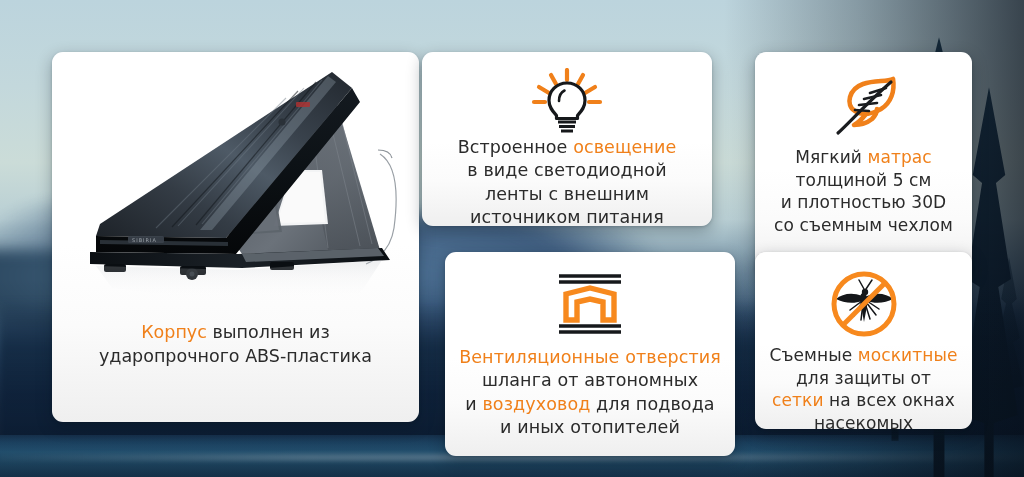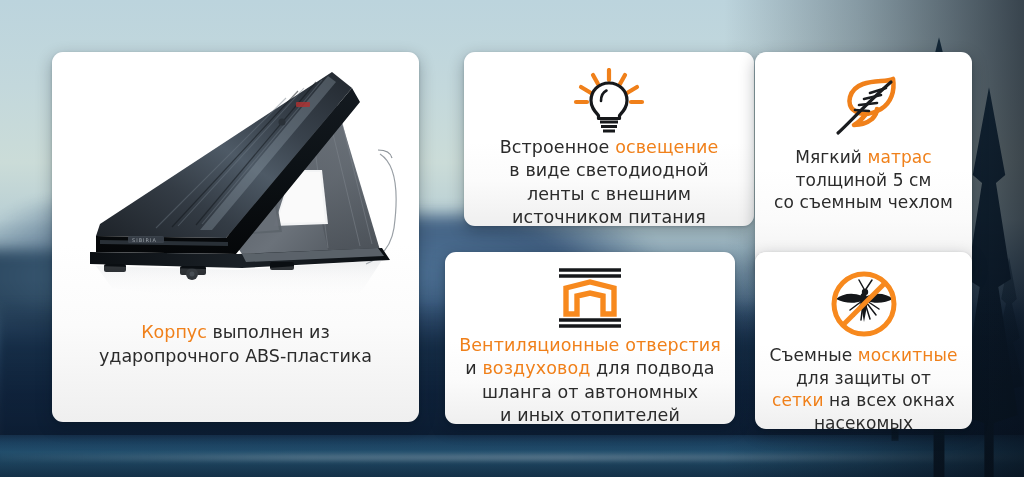--- a/index.html
+++ b/index.html
@@ -117,22 +117,22 @@
 
   
   .card {
     position: absolute;
     border-radius: 11px;
     background: linear-gradient(180deg, #ffffff 0%, #ffffff 52%, #fbfbfb 74%, #efefef 100%);
     box-shadow: 0 5px 16px rgba(6,16,28,.30), 0 1px 3px rgba(6,16,28,.18);
     overflow: hidden;
   }
   .card-big  { left: 52px;  top: 52px;  width: 367px; height: 370px; }
-  .card-mid1 { left: 464px; top: 52px;  width: 290px; height: 174px; }
-  .card-mid2 { left: 445px; top: 252px; width: 290px; height: 172px; }
+  .card-mid1 { left: 422px; top: 52px;  width: 290px; height: 174px; }
+  .card-mid2 { left: 445px; top: 252px; width: 290px; height: 204px; }
   .card-r1   { left: 755px; top: 52px;  width: 217px; height: 226px; }
   .card-r2   { left: 755px; top: 252px; width: 217px; height: 177px; }
 
   .card-inner {
     position: relative;
     width: 100%;
     height: 100%;
     display: flex;
     flex-direction: column;
     align-items: center;
@@ -351,42 +351,43 @@
             <path d="M34 30 L52 28"></path>
             <path d="M39 24 L56 20"></path>
             <path d="M45 18 L61 13"></path>
             <path d="M30 35 L44 36"></path>
           </g>
         </svg>
       </div>
       <div class="caption">
         <div><span>Мягкий </span><span class="hl">матрас</span></div>
         <div><span>толщиной 5 см</span></div>
+        <div><span>и плотностью 30D</span></div>
         <div><span>со съемным чехлом</span></div>
       </div>
     </div>
   </div>
 
   <div class="card card-mid2">
     <div class="card-inner">
       <div class="icon-wrap vent">
         <svg width="70" height="64" viewBox="0 0 70 64">
           <g stroke="#16181b" stroke-width="3.4" stroke-linecap="butt">
             <line x1="4" y1="4" x2="66" y2="4"></line>
             <line x1="4" y1="10" x2="66" y2="10"></line>
             <line x1="4" y1="54" x2="66" y2="54"></line>
             <line x1="4" y1="60" x2="66" y2="60"></line>
           </g>
           <path d="M11 48 L11 22 L35 16 L59 22 L59 48 L48 48 L48 30 L35 27 L22 30 L22 48 Z" fill="none" stroke="#f7891e" stroke-width="5.4" stroke-linejoin="miter"></path>
         </svg>
       </div>
       <div class="caption">
         <div><span class="hl">Вентиляционные отверстия</span></div>
+        <div><span>шланга от автономных</span></div>
         <div><span>и </span><span class="hl">воздуховод</span><span> для подвода</span></div>
-        <div><span>шланга от автономных</span></div>
         <div><span>и иных отопителей</span></div>
       </div>
     </div>
   </div>
 
   <div class="card card-r2">
     <div class="card-inner">
       <div class="icon-wrap">
         <svg width="72" height="72" viewBox="0 0 72 72">
 

